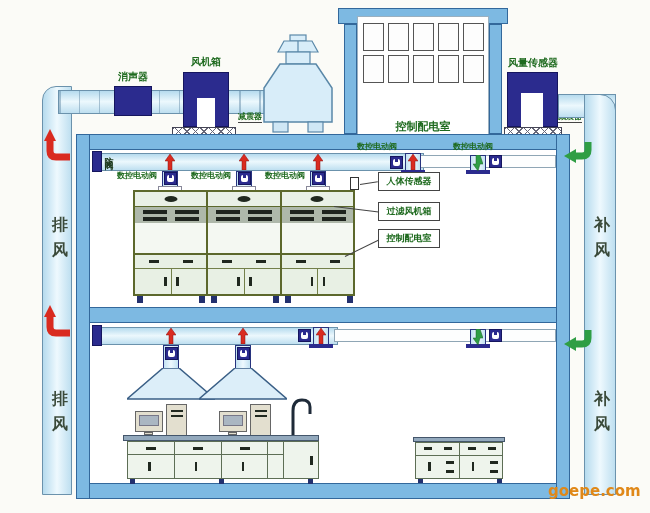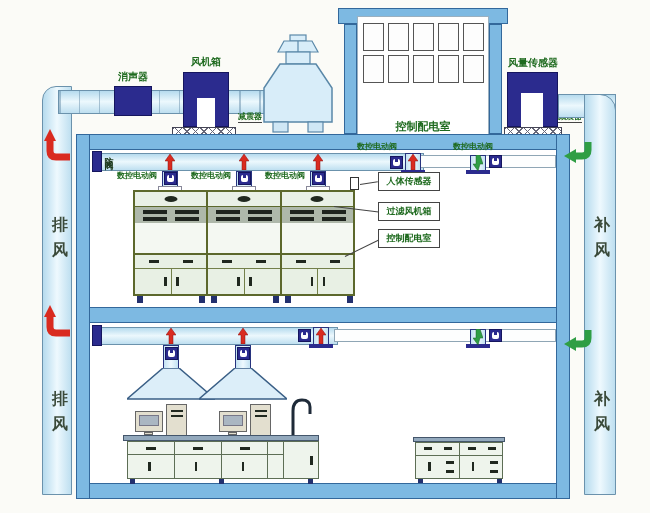--- a/index.html
+++ b/index.html
@@ -404,14 +404,15 @@
           <div class="dash" style="left:28px;top:4px;width:8px;height:2.5px;"></div>
         </div>
       <div class="vhandle" style="left:12px;top:19px;"></div>
       <div class="dash" style="left:30px;top:18px;width:8px;height:2.5px;"></div>
       <div class="dash" style="left:30px;top:27px;width:8px;height:2.5px;"></div>
     </div>
   </div>
   <div class="abs leg" style="left:418px;top:479px;width:5px;height:4px;"></div>
   <div class="abs leg" style="left:497px;top:479px;width:5px;height:4px;"></div>
 
+  <div class="abs wm" style="left:548px;top:482px;">goepe.com</div>
 
 </div>
 
 </body></html>

